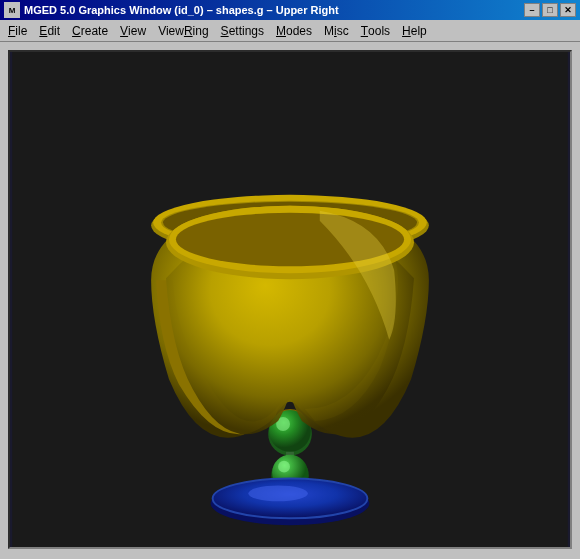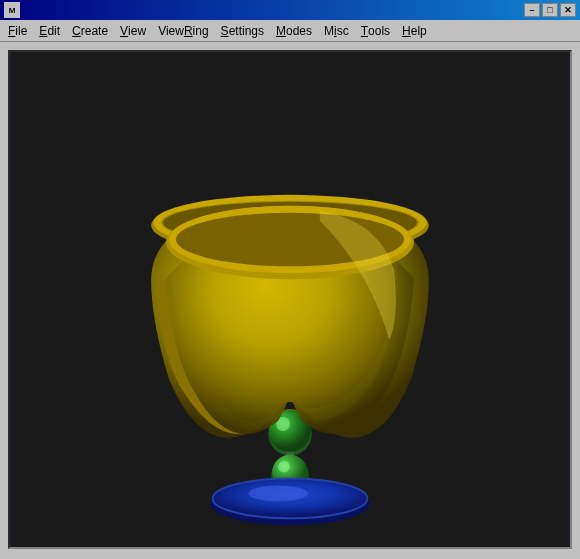--- a/index.html
+++ b/index.html
@@ -72,20 +72,21 @@
     }
   </style>
 </head>
 <body>
 
 <div class="title-bar">
   <div class="title-bar-text">
     <div class="title-bar-icon">
       <span>M</span>
     </div>
+    <span>MGED 5.0 Graphics Window (id_0) – shapes.g – Upper Right</span>
   </div>
   <div class="title-bar-controls">
     <div class="title-btn">–</div>
     <div class="title-btn">□</div>
     <div class="title-btn">✕</div>
   </div>
 </div>
 
 <div class="menu-bar">
   <div class="menu-item"><u>F</u>ile</div>

